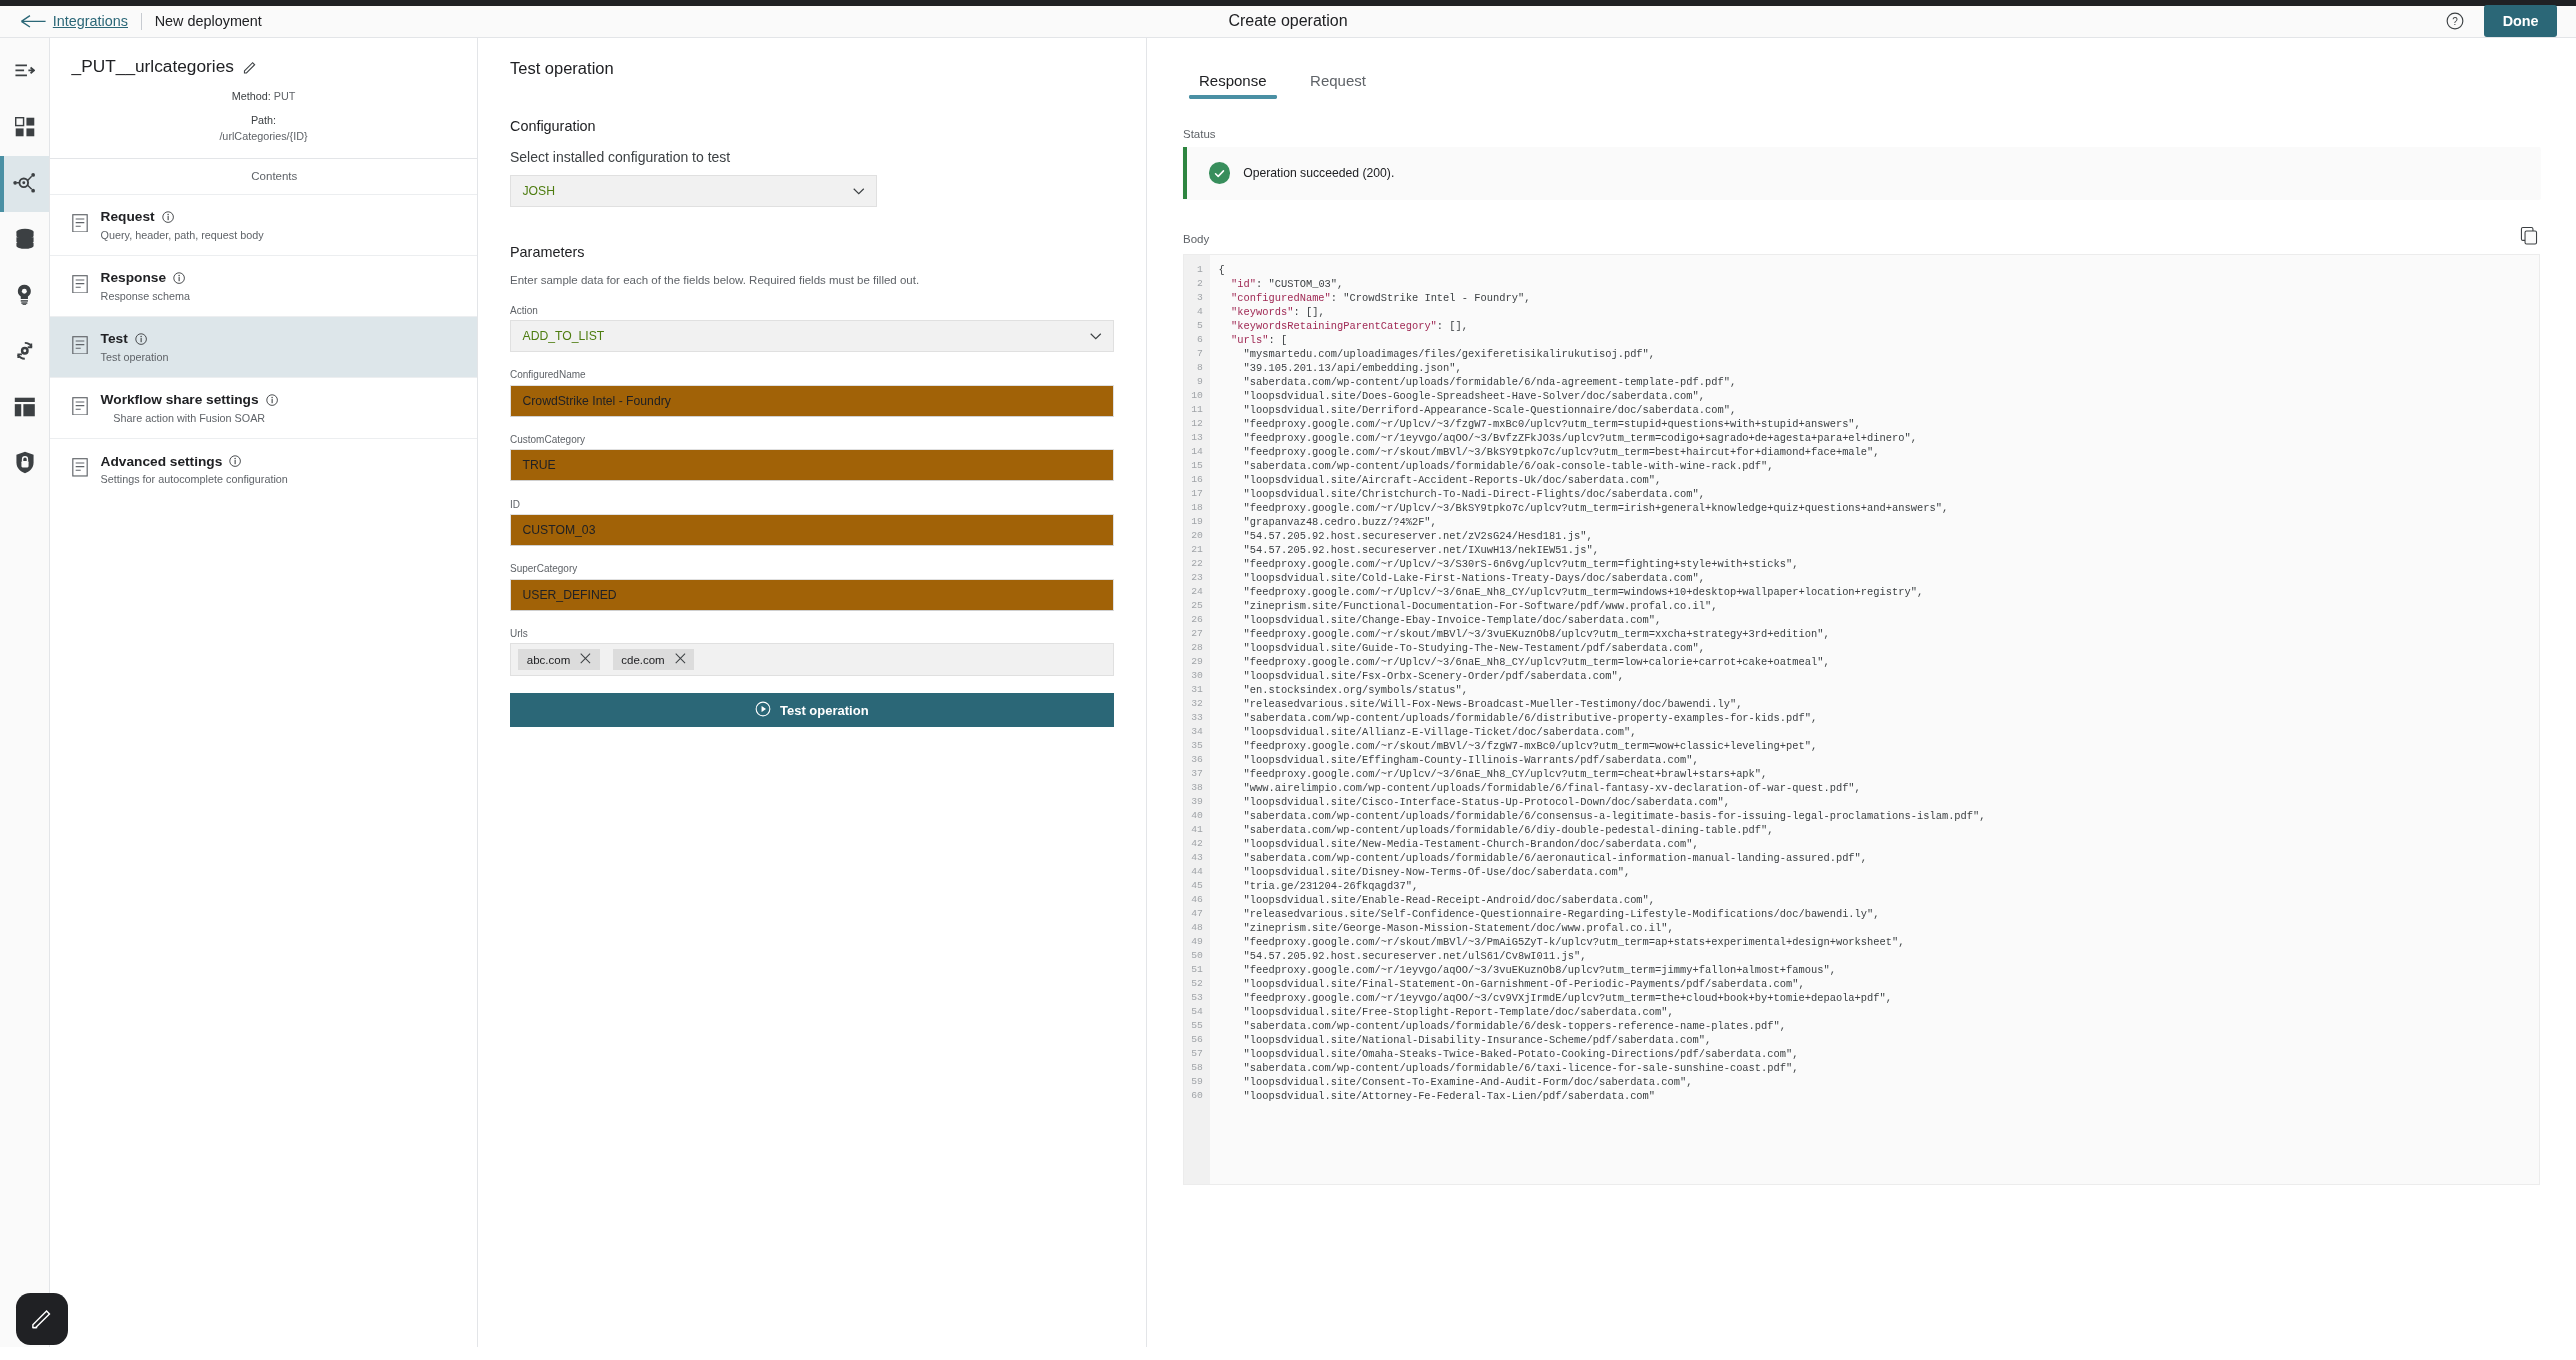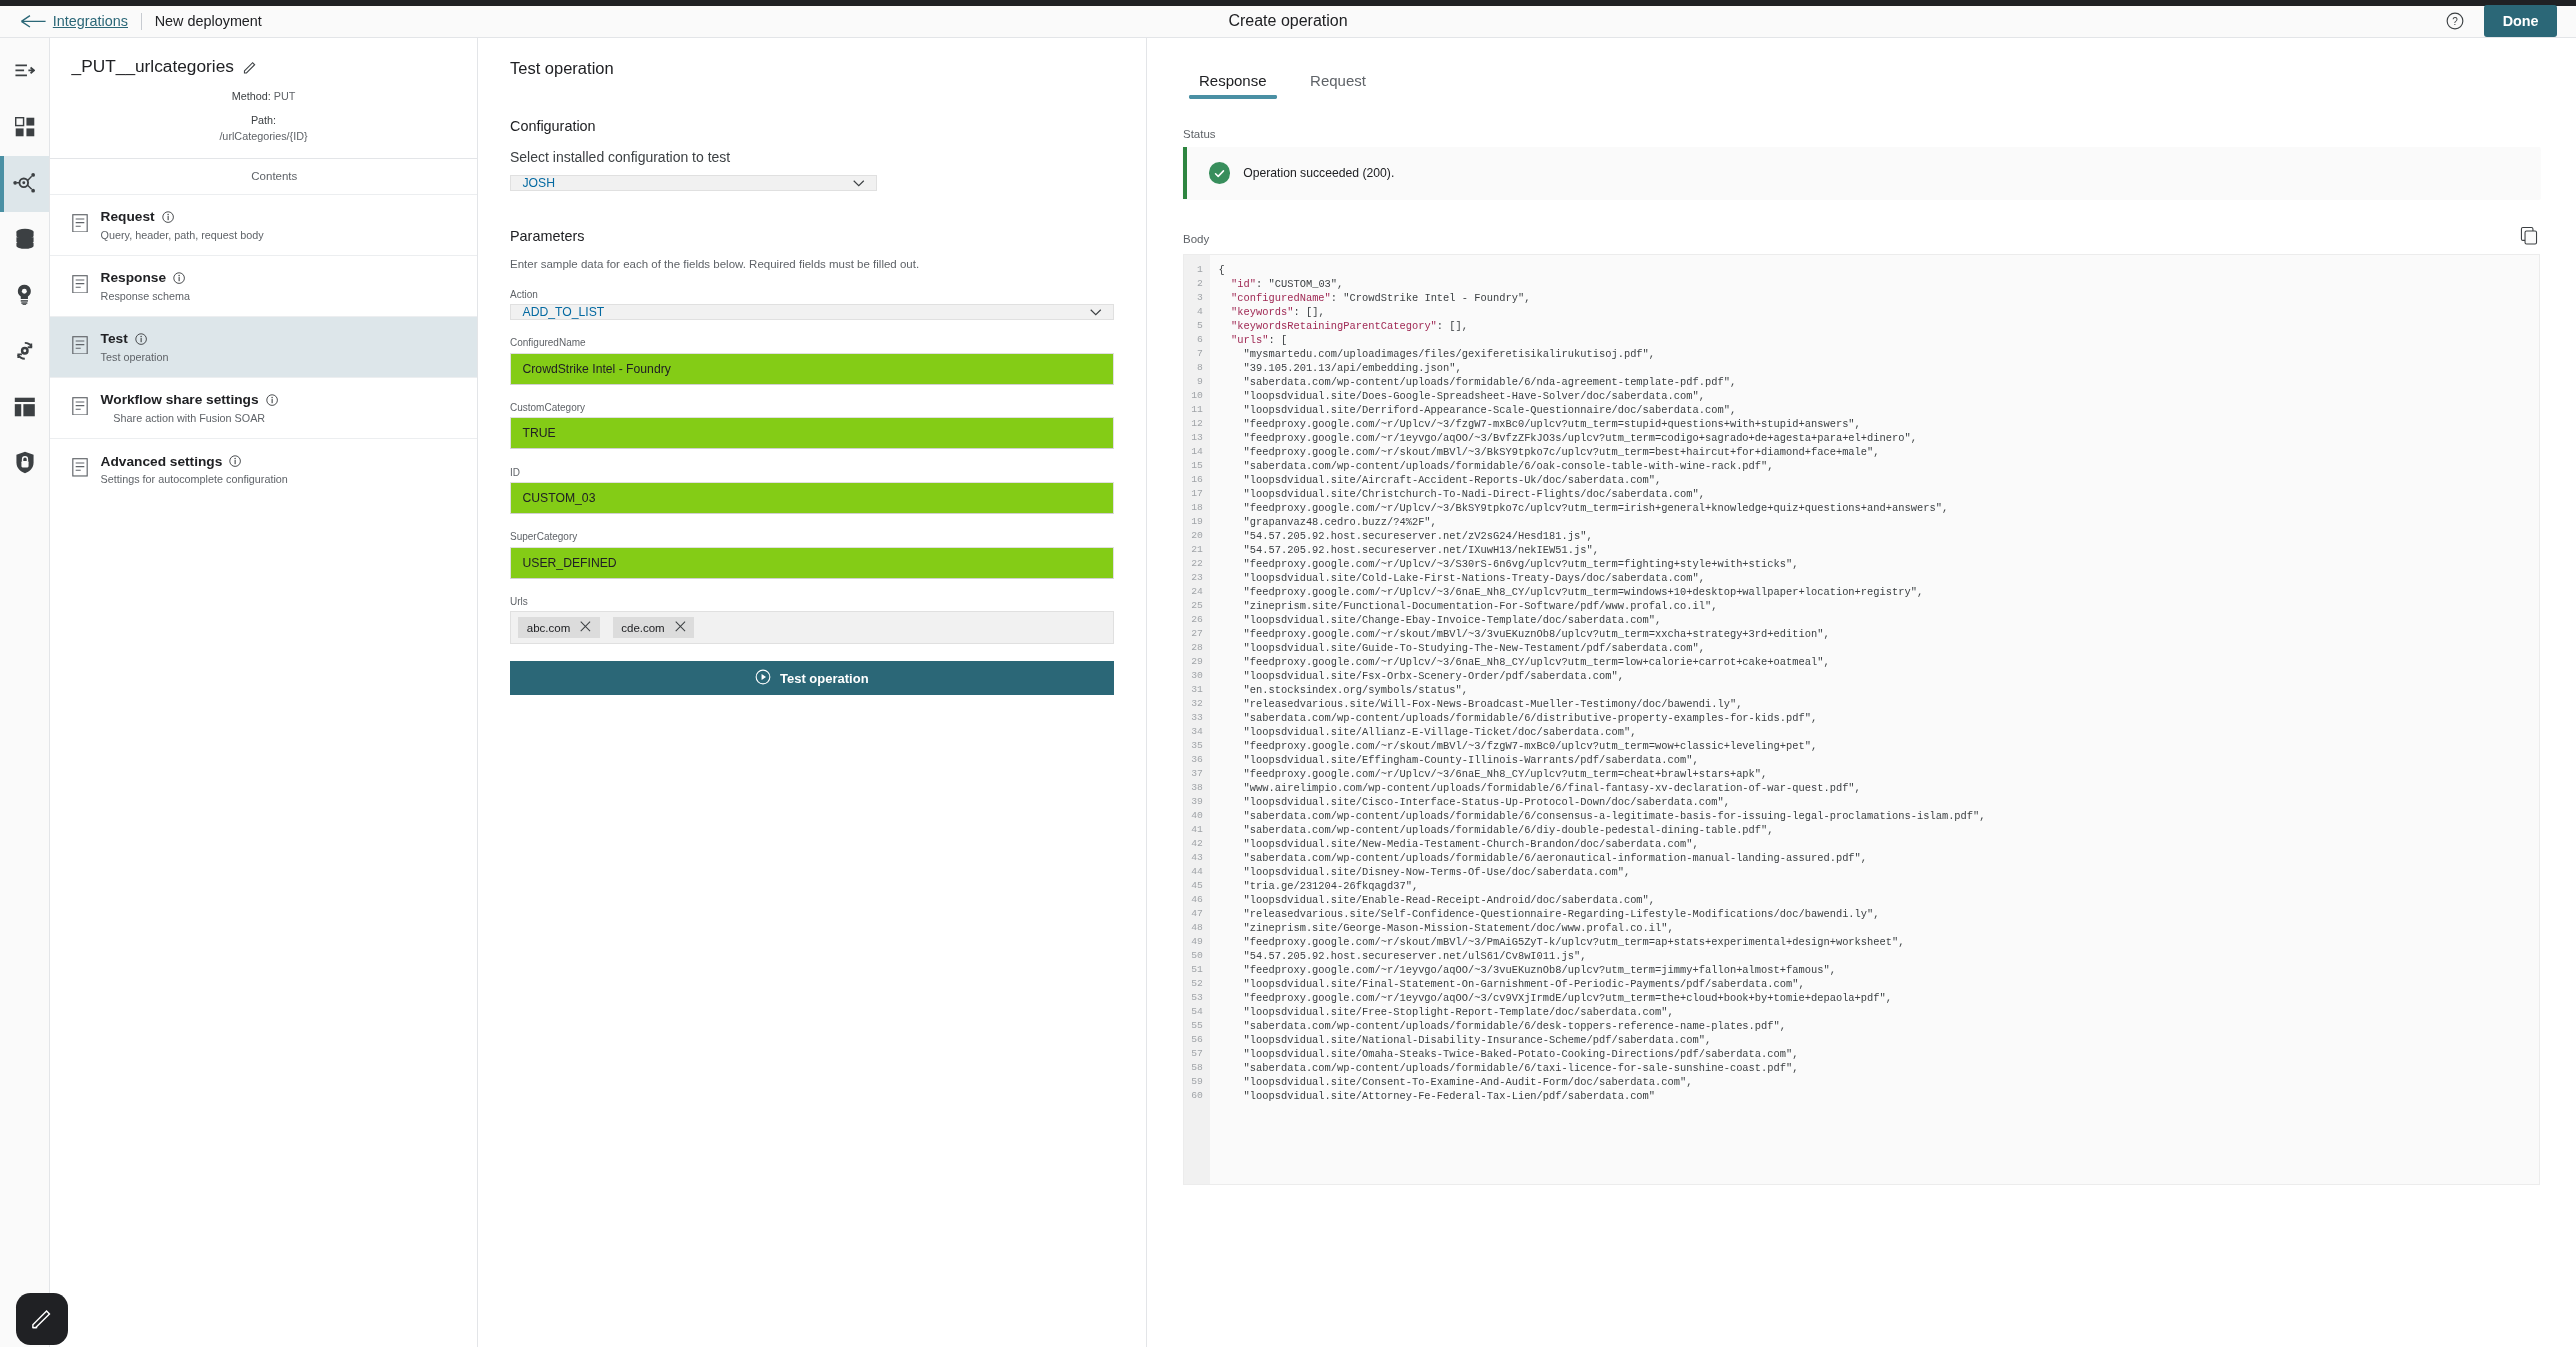--- a/index.html
+++ b/index.html
@@ -79,28 +79,28 @@
     width:669px; flex:0 0 669px; background:#fff; border-right:0.7px solid #e3e5e8;
     padding:21.6px 32px 0 32px;
   }
   .mid-h1 { font-size:16.5px; color:#202124; margin-bottom:40px; }
   .section-h { font-size:14.4px; color:#202124; margin-bottom:14.4px; }
   .field-help { font-size:11.5px; color:#5f6368; margin-bottom:18.7px; }
   .sub-label { font-size:14px; color:#3c4043; margin-bottom:10px; }
   .field-label { font-size:10px; color:#5f6368; margin-bottom:4.3px; }
   .field-group { margin-bottom:17.3px; }
   .input-box {
-    background:#84cc16; border:0.7px solid #e0e0e0; border-bottom:0.7px solid #d0d0d0;
+    background:#a16207; border:0.7px solid #e0e0e0; border-bottom:0.7px solid #d0d0d0;
     height:32px; display:flex; align-items:center; padding:0 11.5px;
     font-size:12.2px; color:#202124; cursor:text;
   }
   .select-box {
     background:#f1f1f1; border:0.7px solid #e0e0e0;
-    height:16px; display:flex; align-items:center; padding:0 11.5px;
-    font-size:12.2px; color:#0369a1; cursor:pointer; justify-content:space-between;
+    height:32px; display:flex; align-items:center; padding:0 11.5px;
+    font-size:12.2px; color:#4d7c0f; cursor:pointer; justify-content:space-between;
   }
   .select-narrow { width:367px; }
   .chip-box {
     background:#f1f1f1; border:0.7px solid #e0e0e0; min-height:33px;
     display:flex; align-items:center; padding:0 7.2px; gap:13px;
   }
   .chip {
     background:#dcdcdc; display:flex; align-items:center; gap:10px;
     padding:4.3px 8.6px; font-size:11.5px; color:#202124;
   }

